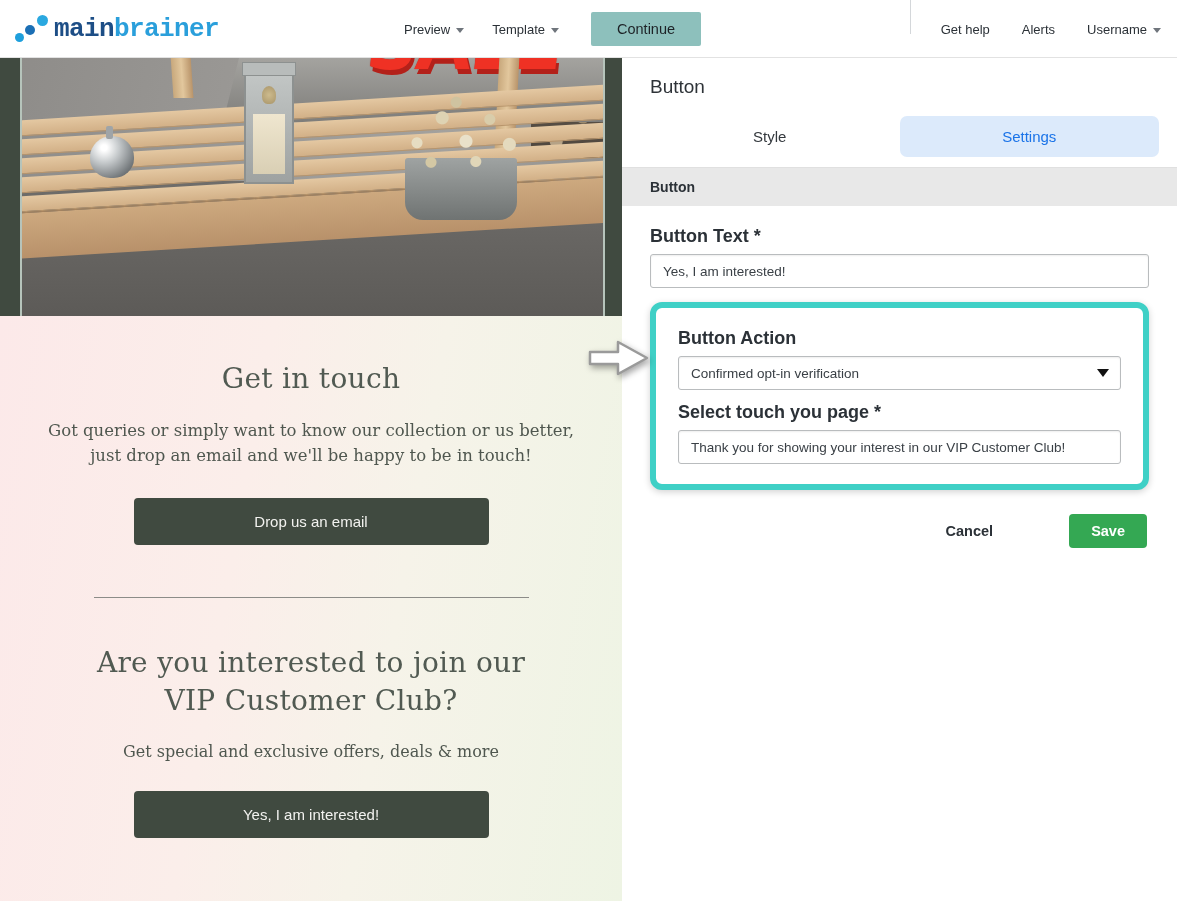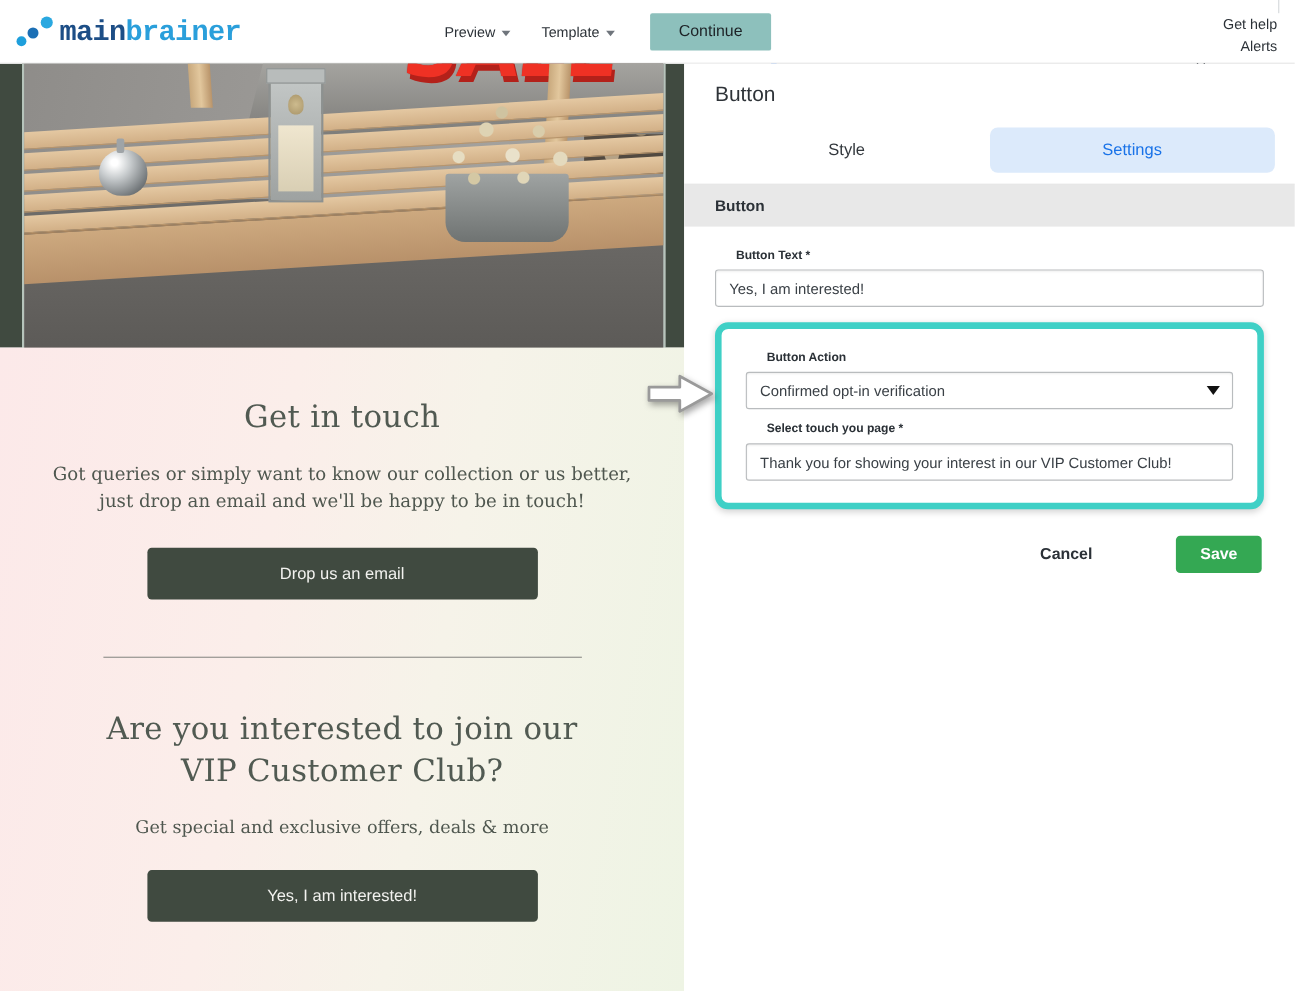--- a/index.html
+++ b/index.html
@@ -44,21 +44,21 @@
     border-right: 4px solid transparent; border-top: 5px solid #6f757c;
     margin-top: 3px;
   }
   .continue-btn {
     background: #8dc0bc; color: #1d2226; border: none;
     font-size: 14.5px; font-family: "Liberation Sans", sans-serif;
     padding: 9px 26px; margin-left: 18px; cursor: pointer; border-radius: 2px;
   }
   .nav-right {
     position: absolute; right: 0; top: 0; height: 72px;
-    display: flex; align-items: flex-end; flex-direction: column;
+    display: flex; align-items: flex-start;
   }
   .nav-sep { width: 1px; height: 34px; background: #d4d7da; margin-right: 14px; }
   .nav-right .nav-link { padding: 0 16px; }
 
   
   .preview {
     position: absolute; left: 0; top: 58px;
     width: 706px; height: 843px;
     background: #ffffff; overflow: hidden;
     border-right: 5px solid #3b82f6;
@@ -235,22 +235,22 @@
     flex: 1; text-align: center; font-size: 15px;
     padding: 12px 0; border-radius: 7px; cursor: pointer; color: #33383d;
   }
   .tab.active { background: #dceafb; color: #1a73e8; font-weight: 500; }
   .section-hd {
     background: #e8e8e8; padding: 11px 28px;
     font-size: 14px; font-weight: bold; color: #2b3137;
   }
   .field { padding: 0 28px; }
   .fl {
-    font-size: 11px; font-weight: bold; color: #2b3137;
-    margin-top: 20px; margin-bottom: 7px; display: block; margin-left: 19px;
+    font-size: 18px; font-weight: bold; color: #2b3137;
+    margin-top: 20px; margin-bottom: 7px; display: block;
   }
   .req { color: #2b3137; }
   .inp {
     width: 100%; height: 34px; border: 1px solid #b9bcbe;
     border-radius: 3px; padding: 0 12px; font-size: 13.5px;
     color: #3a4046; background: #fff; outline: none;
     font-family: "Liberation Sans", sans-serif;
     box-shadow: inset 0 1px 2px rgba(0,0,0,.07);
   }
   

